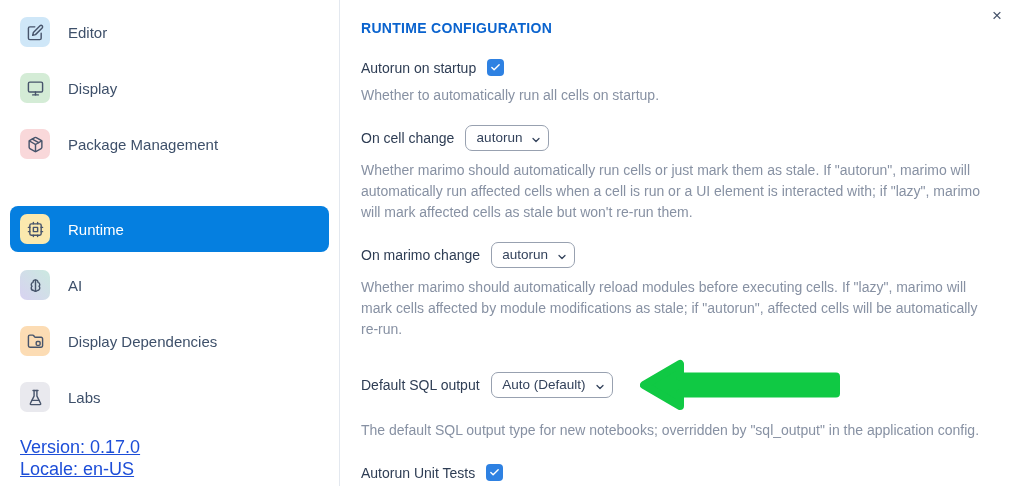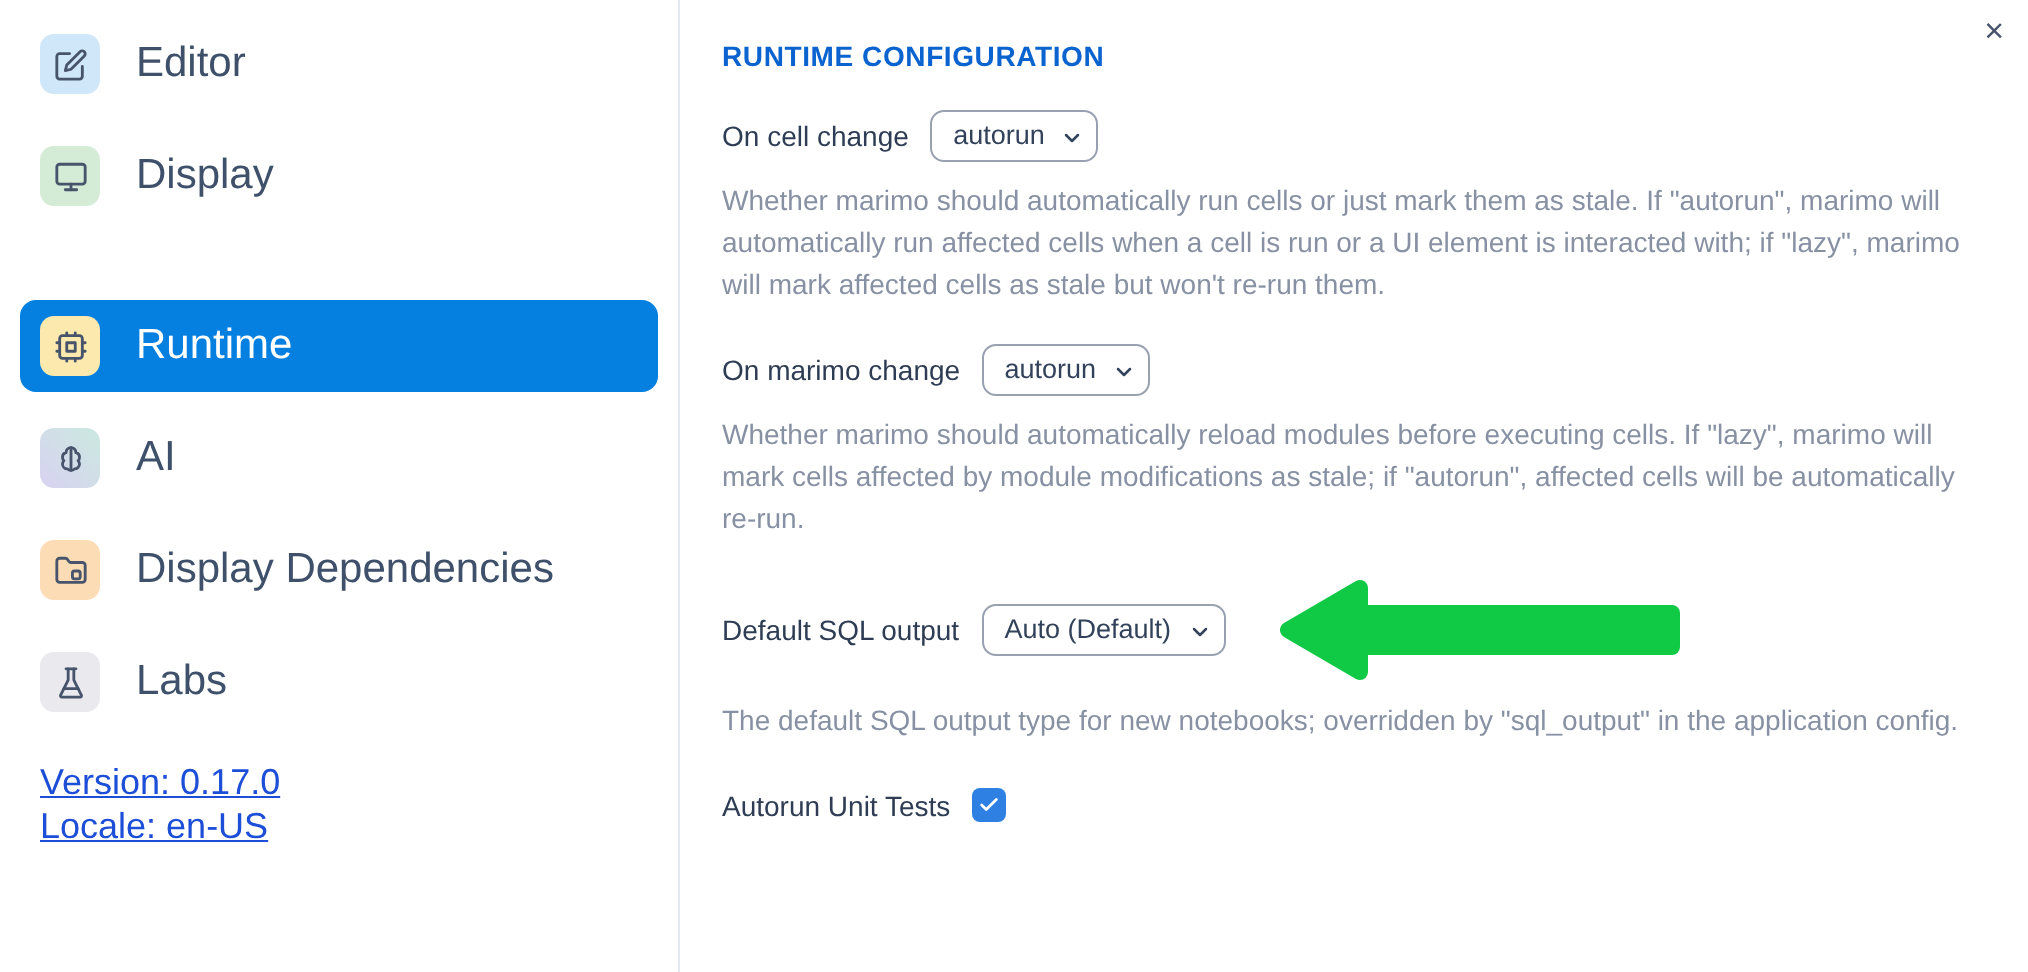--- a/index.html
+++ b/index.html
@@ -21,21 +21,21 @@
     height: 46px; margin: 0 10px 10px 10px; padding-left: 10px;
     border-radius: 8px; cursor: pointer;
   }
   .side-item .iconbox {
     width: 30px; height: 30px; border-radius: 7px;
     display: flex; align-items: center; justify-content: center;
     flex: 0 0 30px;
   }
   .side-item .iconbox svg { width: 17px; height: 17px; stroke: #47546b; fill: none; stroke-width: 2; stroke-linecap: round; stroke-linejoin: round; }
   .side-item .item-label {
-    margin-left: 18px; font-size: 21px; color: #3e506a;
+    margin-left: 18px; font-size: 15px; color: #3e506a;
   }
   .side-item.selected { background: #057fe0; margin-top: 39px; }
   .side-item.selected .item-label { color: #ffffff; }
   .ib-editor   { background: #cfe7f8; }
   .ib-display  { background: #d4ecd6; }
   .ib-package  { background: #f9d8da; }
   .ib-runtime  { background: #fbe9ae; }
   .ib-ai       { background: linear-gradient(225deg, #cbe9e0, #d8d2f1); }
   .ib-optdeps  { background: #fcdcb4; }
   .ib-labs     { background: #e9e9ee; }
@@ -113,20 +113,31 @@
       <span class="iconbox ib-display">
         <svg viewBox="0 0 24 24">
             <rect x="2" y="3" width="20" height="14" rx="2"></rect>
             <line x1="8" y1="21" x2="16" y2="21"></line>
             <line x1="12" y1="17" x2="12" y2="21"></line>
           </svg>
       </span>
       <span class="item-label">Display</span>
     </div>
 
+    <div class="side-item">
+      <span class="iconbox ib-package">
+        <svg viewBox="0 0 24 24">
+            <path d="M21 8a2 2 0 0 0-1-1.73l-7-4a2 2 0 0 0-2 0l-7 4A2 2 0 0 0 3 8v8a2 2 0 0 0 1 1.73l7 4a2 2 0 0 0 2 0l7-4A2 2 0 0 0 21 16Z"></path>
+            <path d="m3.3 7 8.7 5 8.7-5"></path>
+            <path d="M12 22V12"></path>
+            <path d="m7.5 4.27 9 5.15"></path>
+          </svg>
+      </span>
+      <span class="item-label">Package Management</span>
+    </div>
 
     <div class="side-item selected">
       <span class="iconbox ib-runtime">
         <svg viewBox="0 0 24 24">
             <rect x="4" y="4" width="16" height="16" rx="2"></rect>
             <rect x="9" y="9" width="6" height="6"></rect>
             <path d="M15 2v2M15 20v2M9 2v2M9 20v2M2 15h2M2 9h2M20 15h2M20 9h2"></path>
           </svg>
       </span>
       <span class="item-label">Runtime</span>
@@ -170,20 +181,31 @@
   </aside>
 
   <main class="main">
 
     <button class="close-btn">
       <span>×</span>
     </button>
 
     <h1 class="page-title">RUNTIME CONFIGURATION</h1>
 
+    <section class="setting">
+      <div class="row">
+        <span class="label">Autorun on startup</span>
+        <span class="checkbox">
+          <svg viewBox="0 0 24 24">
+              <path d="M20 6 9 17l-5-5"></path>
+            </svg>
+        </span>
+      </div>
+      <p class="desc">Whether to automatically run all cells on startup.</p>
+    </section>
 
     <section class="setting has-select">
       <div class="row">
         <span class="label">On cell change</span>
         <span class="select-wrap">
           <select>
             <option>autorun</option>
           </select>
           <span class="chev">
             <svg viewBox="0 0 24 24">

